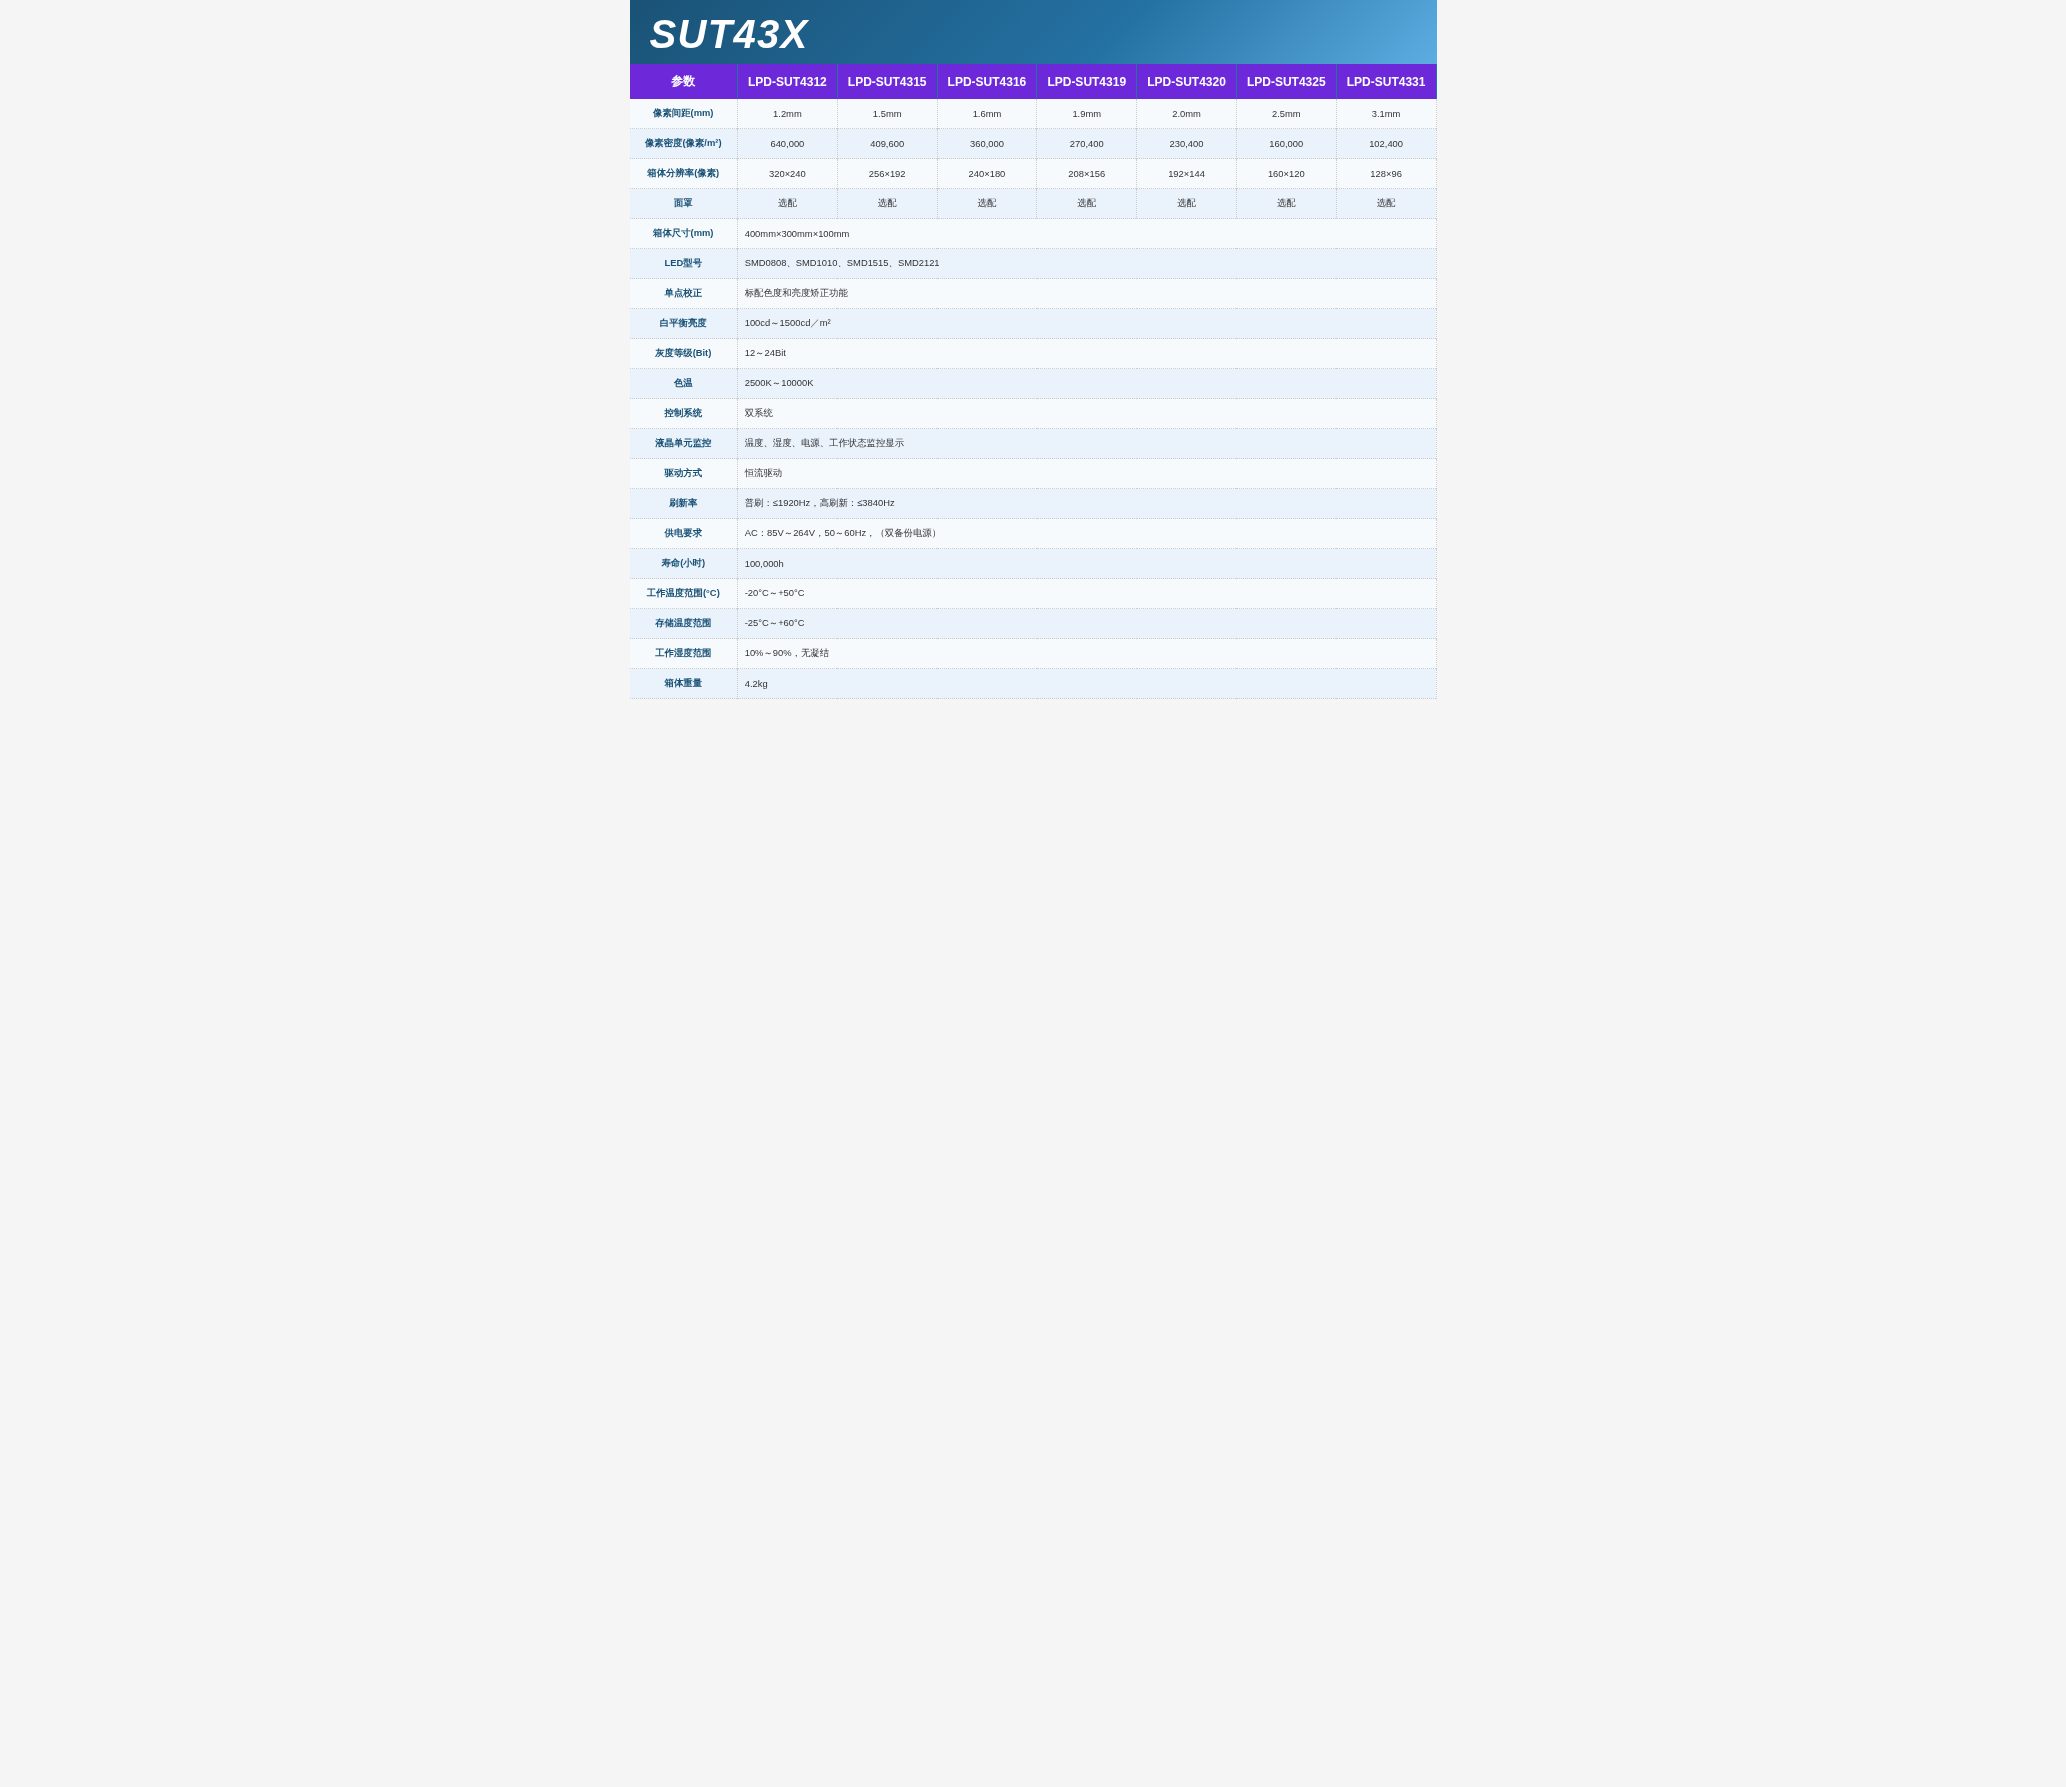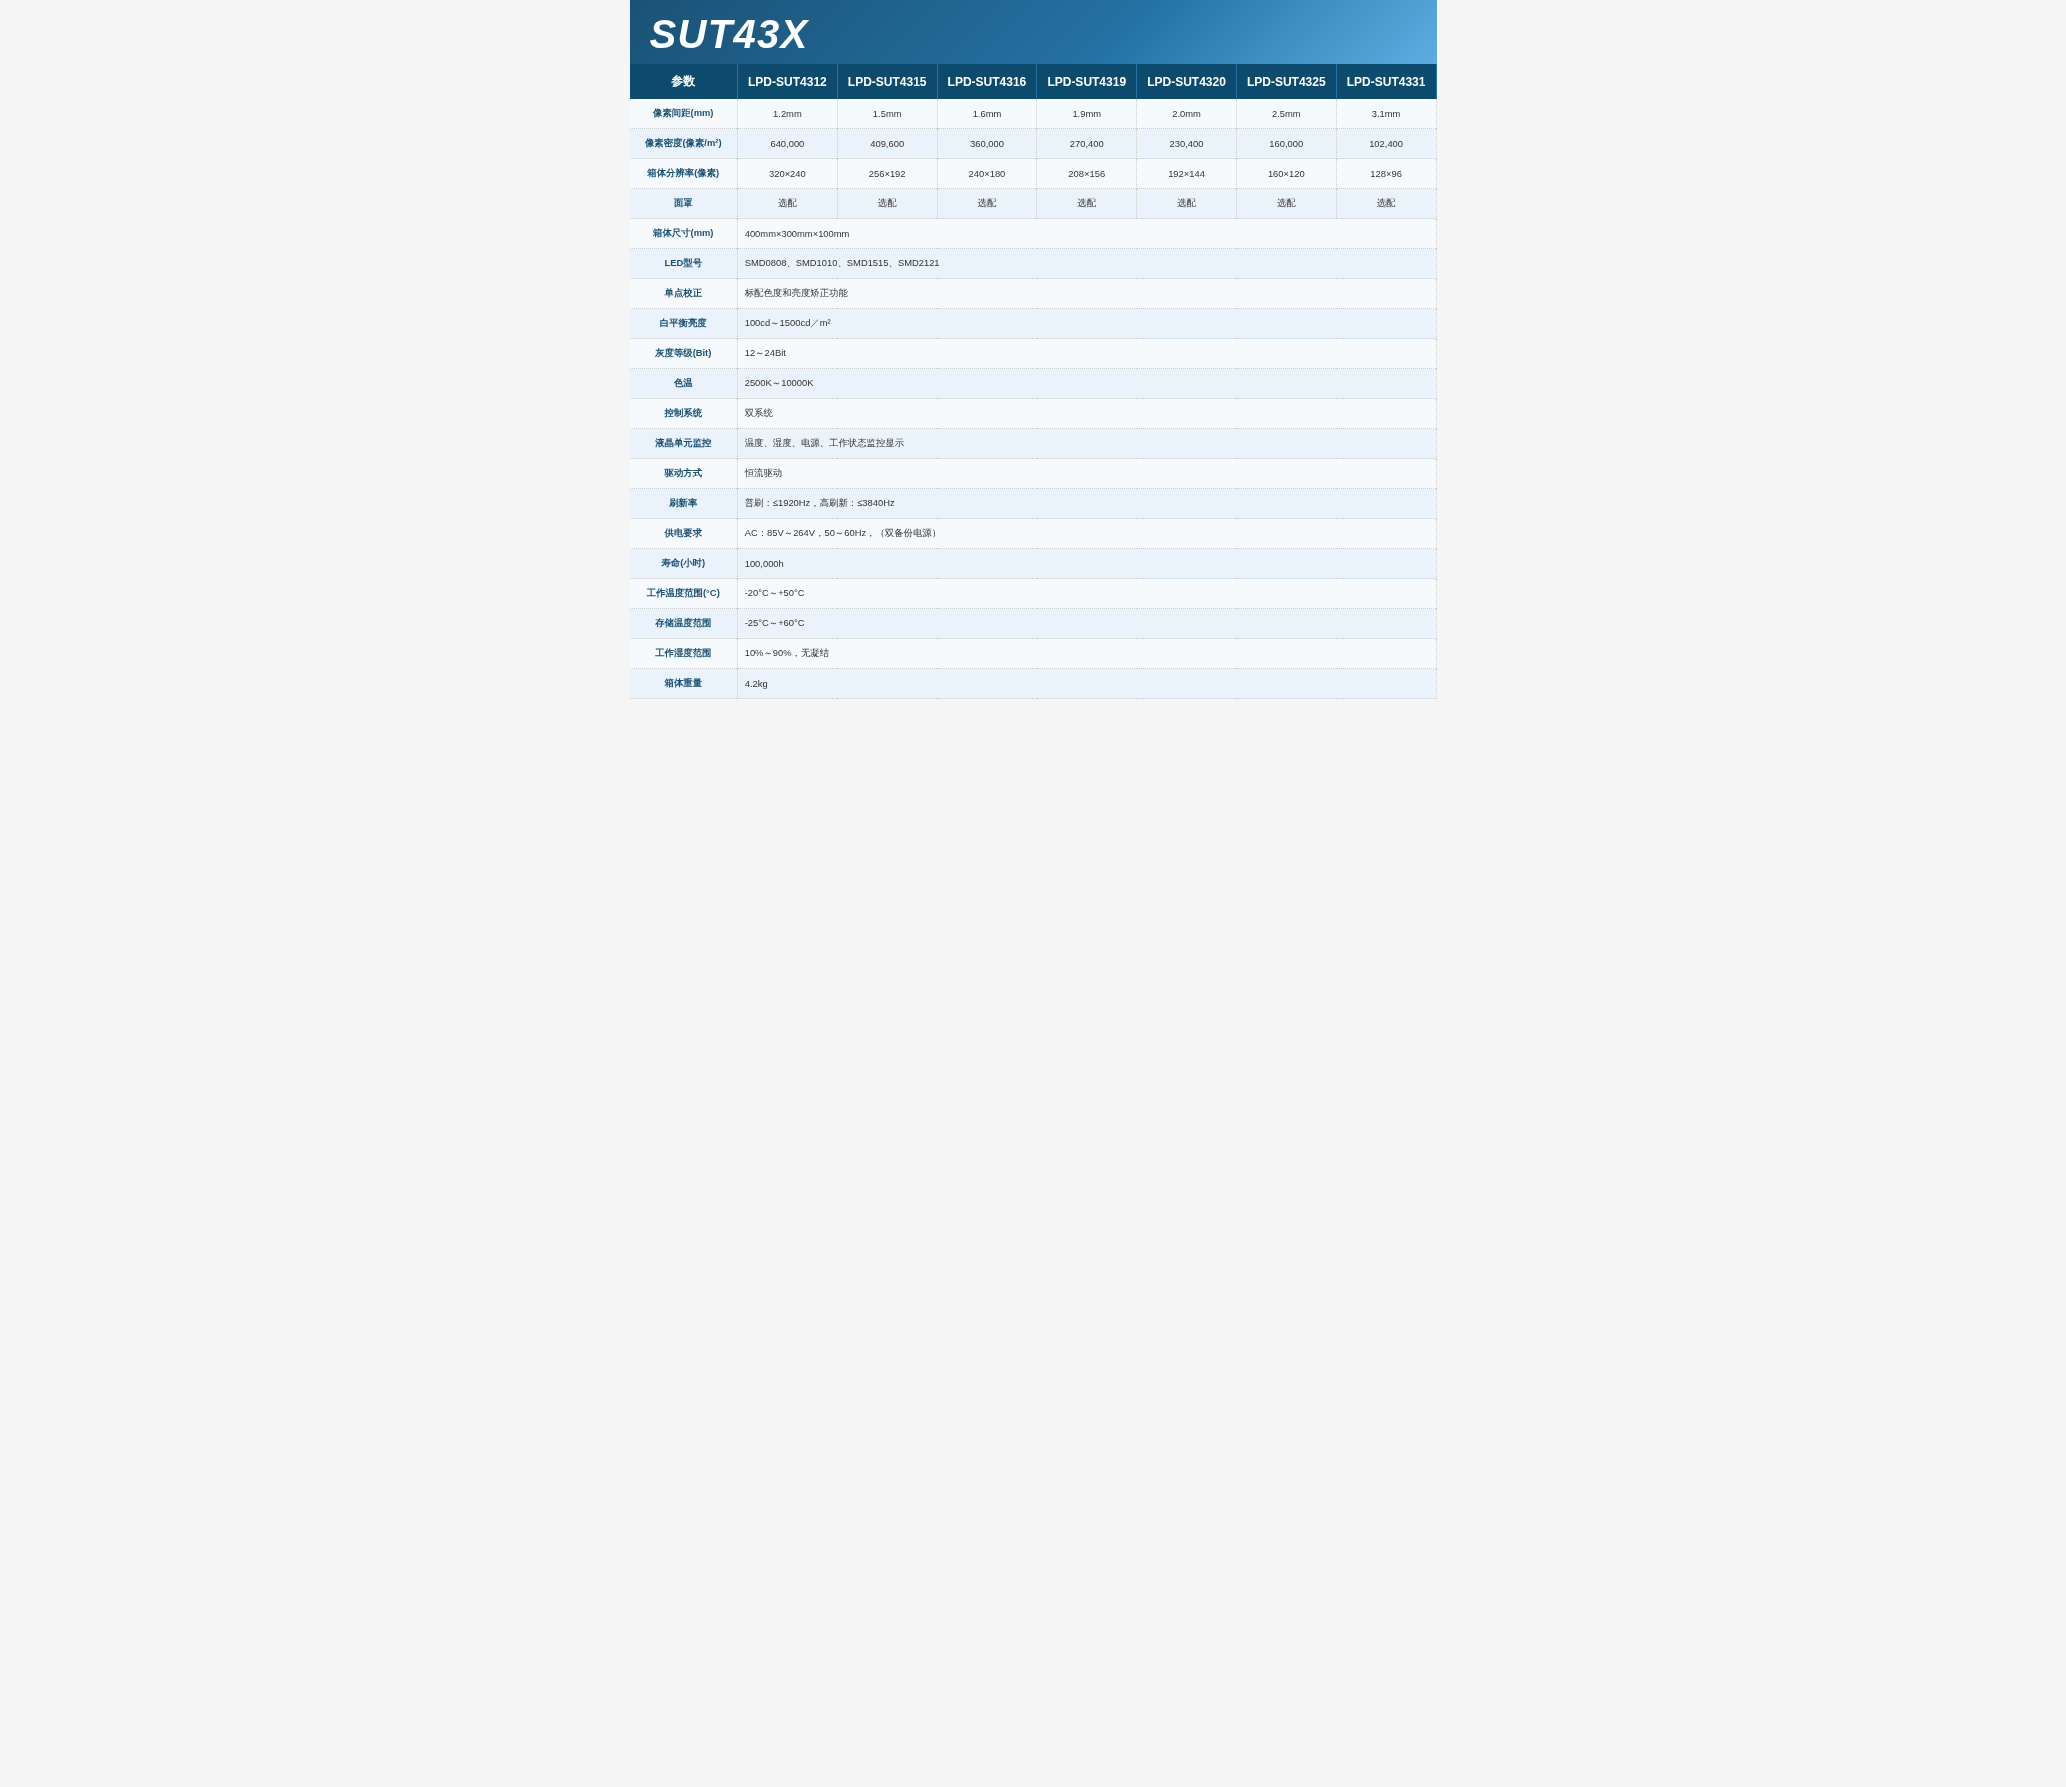--- a/index.html
+++ b/index.html
@@ -26,21 +26,21 @@
       color: #fff;
       letter-spacing: 1.3px;
       font-style: italic;
     }
     table {
       width: 100%;
       border-collapse: collapse;
       font-size: 9.4px;
     }
     thead tr {
-      background: #0c4a6e;
+      background: #6d28d9;
     }
     thead th {
       color: #fff;
       padding: 9.4px 5.4px;
       text-align: center;
       font-size: 12px;
       font-weight: 600;
       border-right: 0.7px solid #2471a3;
     }
     thead th:first-child {

